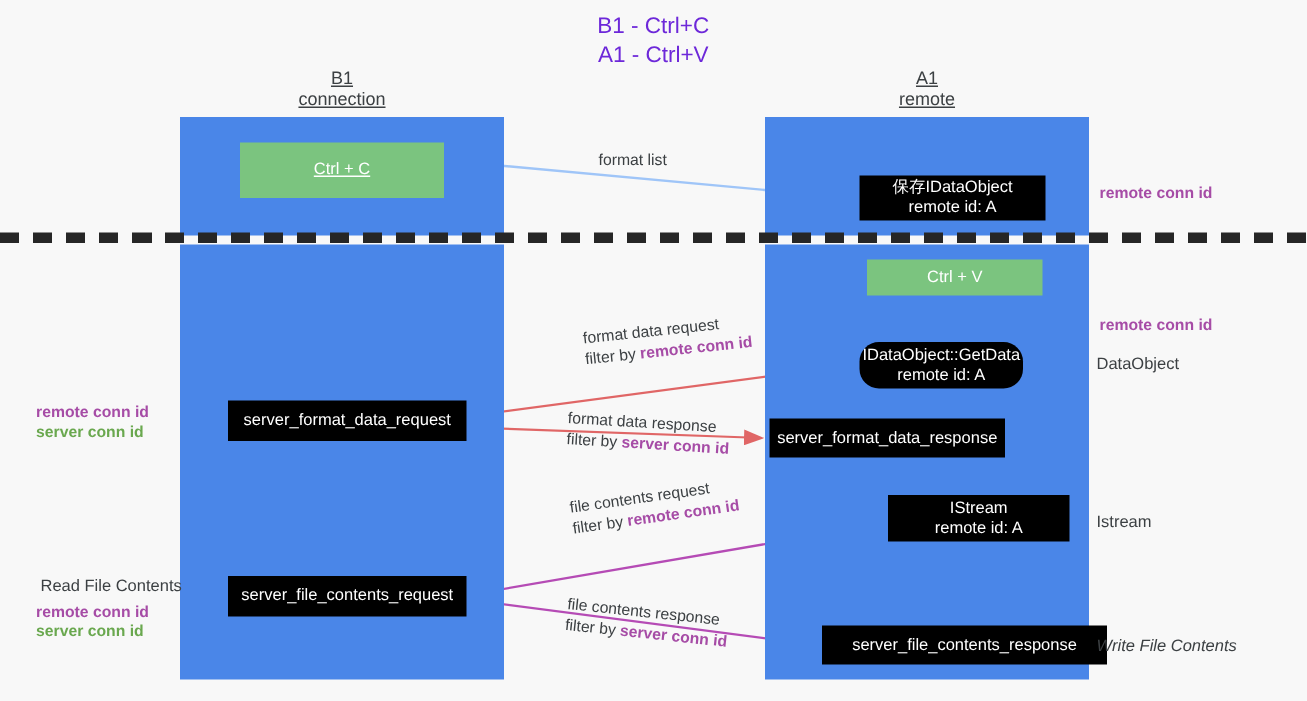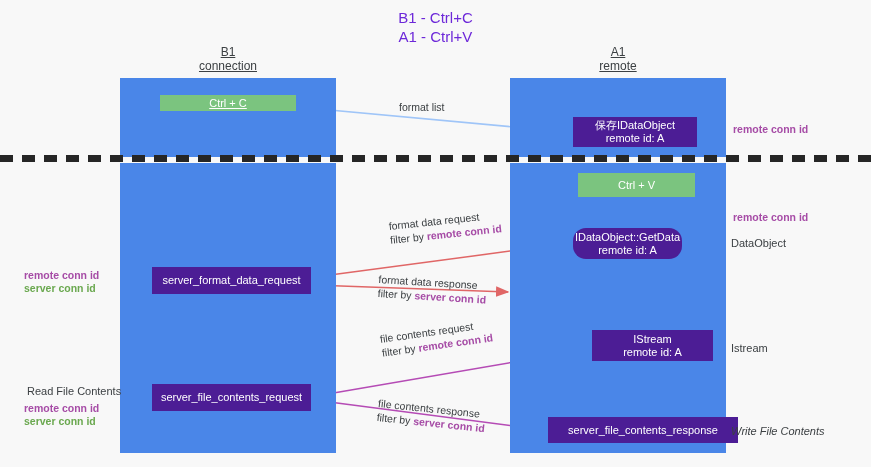--- a/index.html
+++ b/index.html
@@ -72,23 +72,23 @@
     align-items: center;
     justify-content: center;
     color: #ffffff;
     font-size: 11px;
     line-height: 13px;
     text-align: center;
     white-space: pre-line;
     padding: 2px 4px;
   }
   .node.green  { background: #7bc47f; }
-  .node.orange { background: #4c1d95; }
-
-  #n-ctrlc  { left: 160px; top: 95px;  width: 136px; height: 16px; text-decoration: underline; }
+  .node.orange { background: #000000; }
+
+  #n-ctrlc  { left: 160px; top: 95px;  width: 136px; height: 37px; text-decoration: underline; }
   #n-idata  { left: 573px; top: 117px; width: 124px; height: 30px; }
   #n-ctrlv  { left: 578px; top: 173px; width: 117px; height: 24px; }
   #n-getdata{ left: 573px; top: 228px; width: 109px; height: 31px; border-radius: 13px; }
   #n-sfdreq { left: 152px; top: 267px; width: 159px; height: 27px; }
   #n-sfdres { left: 513px; top: 279px; width: 157px; height: 26px; }
   #n-istream{ left: 592px; top: 330px; width: 121px; height: 31px; }
   #n-sfcreq { left: 152px; top: 384px; width: 159px; height: 27px; }
   #n-sfcres { left: 548px; top: 417px; width: 190px; height: 26px; }
 
   
@@ -226,20 +226,21 @@
   <div class="abs node orange" id="n-idata">保存IDataObject
 remote id: A</div>
 
   <div class="abs node green" id="n-ctrlv">Ctrl + V</div>
 
   <div class="abs node orange" id="n-getdata">IDataObject::GetData
 remote id: A</div>
 
   <div class="abs node orange" id="n-sfdreq">server_format_data_request</div>
 
+  <div class="abs node orange" id="n-sfdres">server_format_data_response</div>
 
   <div class="abs node orange" id="n-istream">IStream
 remote id: A</div>
 
   <div class="abs node orange" id="n-sfcreq">server_file_contents_request</div>
 
   <div class="abs node orange" id="n-sfcres">server_file_contents_response</div>
 
   <div class="abs side-label" id="lbl-dataobject">DataObject</div>
   <div class="abs side-label" id="lbl-istream">Istream</div>

